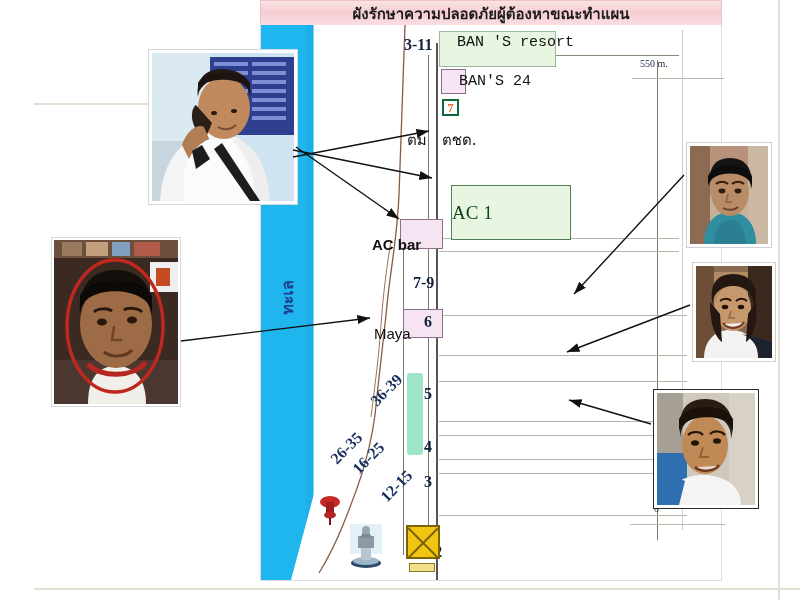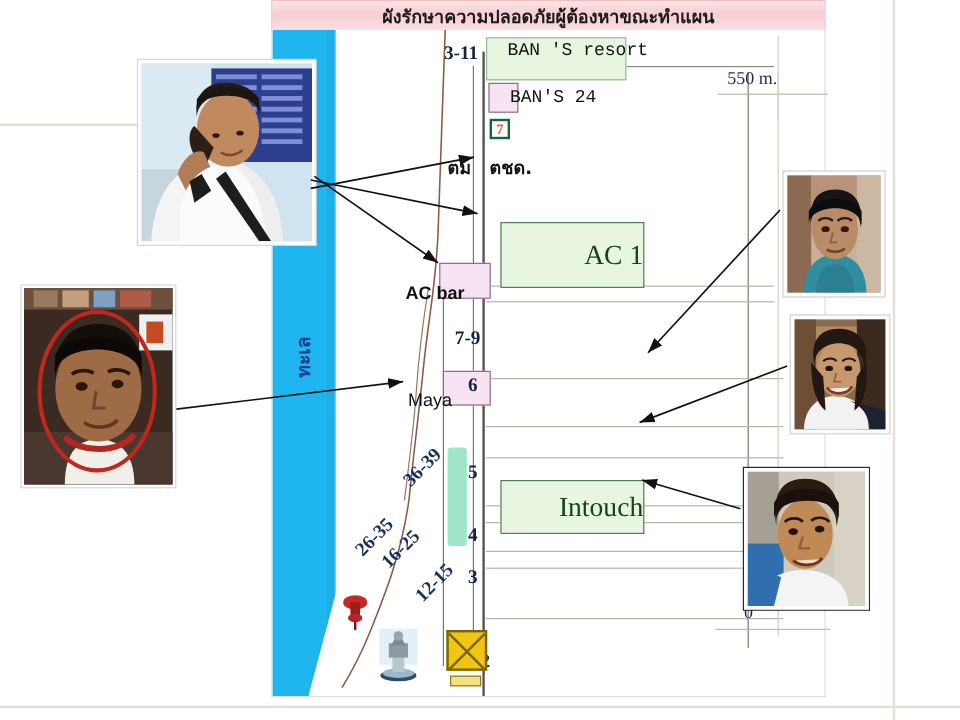--- a/index.html
+++ b/index.html
@@ -1,21 +1,21 @@
 <!DOCTYPE html>
 <html><head>
 <meta charset="utf-8">
 <style>
   html,body{margin:0;padding:0;}
   body{
     width:800px;height:600px;overflow:hidden;
     background:#ffffff;
     font-family:"Liberation Sans", sans-serif;
   }
-  #stage{position:relative;width:668px;height:600px;background:#ffffff;}
+  #stage{position:relative;width:668px;height:600px;background:#ffffff;margin-left:34px;}
 
   
   .bgline{position:absolute;background:#e3e0d2;height:2px;}
 
   
   #title-banner{
     position:absolute;left:226px;top:0;width:460px;height:25px;
     background:linear-gradient(180deg,#fbe4e4 0%,#f6cdd3 45%,#fadfe2 100%);
     border:1px solid #f0c0c6;
     display:flex;align-items:center;justify-content:center;
@@ -60,23 +60,23 @@
   .roadline{position:absolute;background:#555;width:2px;}
   .roadline2{position:absolute;background:#7a7a6a;width:1px;}
 
   
   .plotline{position:absolute;height:1px;background:#8a8a7a;}
   .plotline.thin{background:#b5b5a8;}
 
   
   .shopbox{
     position:absolute;background:#e8f6e1;border:1.6px solid #4f7f52;
-    display:flex;align-items:center;justify-content:flex-end;
+    display:flex;align-items:center;justify-content:flex-start;
     font-family:"Liberation Serif", serif;
-    font-size:23px;color:#14421a;
+    font-size:19px;color:#14421a;
   }
   
   .pinkbox{
     position:absolute;background:#f6e4f2;border:1.4px solid #8b6f8b;
   }
   .legendbox-green{
     position:absolute;background:#e8f6e1;border:1px solid #9ab99a;
   }
 
   
@@ -92,21 +92,21 @@
     font-weight:bold;color:#17305e;font-size:16px;
     transform-origin:0 0;white-space:nowrap;
   }
 
   
   .maplabel{
     position:absolute;font-family:"Liberation Sans", sans-serif;
     font-size:15px;color:#111;white-space:nowrap;
   }
   .maplabel.serif{font-family:Liberation Mono, monospace;font-size:15px;}
-  .maplabel.thai{font-family:"DejaVu Sans", sans-serif;font-size:15px;font-weight:bold;}
+  .maplabel.thai{font-family:"DejaVu Sans", sans-serif;font-size:15px;font-weight:normal;}
 
   
   #seven{
     position:absolute;width:17px;height:17px;background:#ffffff;
     border:2px solid #0f6b3a;box-sizing:border-box;
     display:flex;align-items:center;justify-content:center;
   }
   #seven .sv{
     font-family:"Liberation Serif", serif;font-weight:bold;font-size:12px;
     color:#e8661e;line-height:1;
@@ -123,21 +123,21 @@
 
   
   #statue{position:absolute;width:36px;height:46px;}
 
   
   #pin{position:absolute;width:26px;height:30px;}
 
   
   .scalelabel{
     position:absolute;font-family:"Liberation Serif", serif;
-    font-size:15px;color:#1b2b4a;
+    font-size:10px;color:#1b2b4a;
   }
   .scaletick{position:absolute;background:#b9b9ad;height:1px;}
   .scalevert{position:absolute;background:#cfcfc4;width:1px;}
 
   
   .photo{position:absolute;overflow:hidden;background:#cfcfcf;}
   .photo .inner{position:absolute;left:0;top:0;right:0;bottom:0;}
 
   
   #arrows{position:absolute;left:0;top:0;width:800px;height:600px;pointer-events:none;}
@@ -195,23 +195,20 @@
 
     <div id="seven" style="left:181px;top:74px;">
       <span class="sv">7</span>
     </div>
 
     <div class="maplabel thai" style="left:146px;top:103px;">ตม</div>
     <div class="maplabel thai" style="left:181px;top:103px;">ตชด.</div>
 
     <div class="shopbox" style="left:190px;top:160px;width:118px;height:53px;">
       <span>AC 1</span>
-    </div>
-    <div class="shopbox" style="left:190px;top:375px;width:118px;height:43px;">
-      <span>Intouch</span>
     </div>
 
     <div class="pinkbox" style="left:139px;top:194px;width:41px;height:28px;"></div>
     <div class="maplabel" style="left:111px;top:211px;font-weight:bold;">AC bar</div>
 
     <div class="pinkbox" style="left:142px;top:284px;width:38px;height:27px;"></div>
     <div class="maplabel" style="left:113px;top:300px;">Maya</div>
 
     <div class="marker big" style="left:143px;top:11px;">3-11</div>
     <div class="marker big" style="left:152px;top:249px;">7-9</div>

